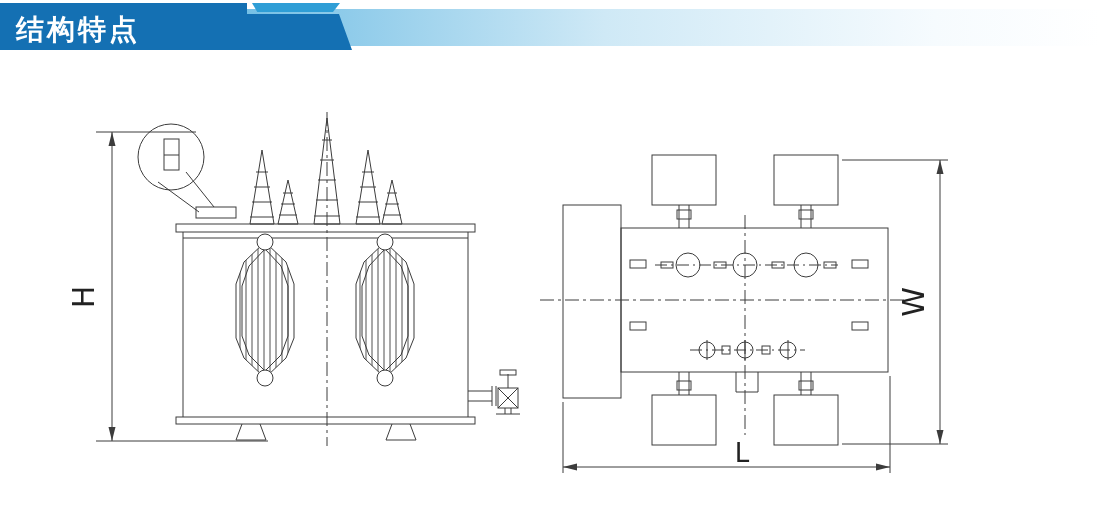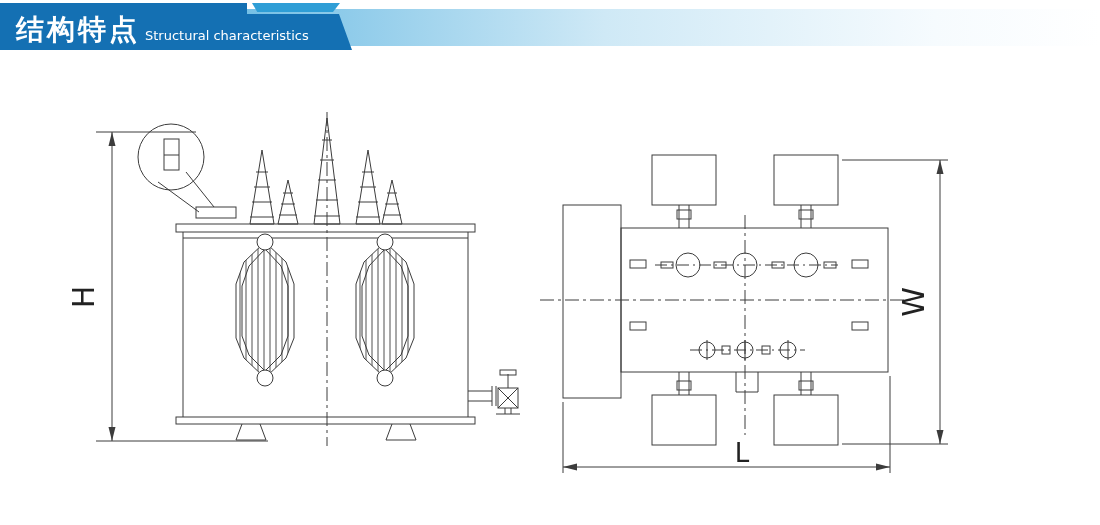--- a/index.html
+++ b/index.html
@@ -32,21 +32,20 @@
   .diagram-svg { position:absolute; left:0; top:0; width:1100px; height:525px; }
   svg text { font-family:"DejaVu Sans","Liberation Sans",sans-serif; }
 </style>
 </head>
 <body>
 
 <div class="header">
   <div class="header-band"></div>
   <div class="header-ribbon">
     <span class="title-zh">结构特点</span>
-    <span class="title-en">Structural characteristics</span>
   </div>
   <div class="header-accent"></div>
 </div>
 
 <svg class="diagram-svg" viewBox="0 0 1100 525">
   <defs>
     <clipPath id="radL">
         <path d="M265,242 L244,262 L236,284 L236,338 L244,358 L265,378 L286,358 L294,338 L294,284 L286,262 Z"></path>
       </clipPath>
     <clipPath id="radR">

